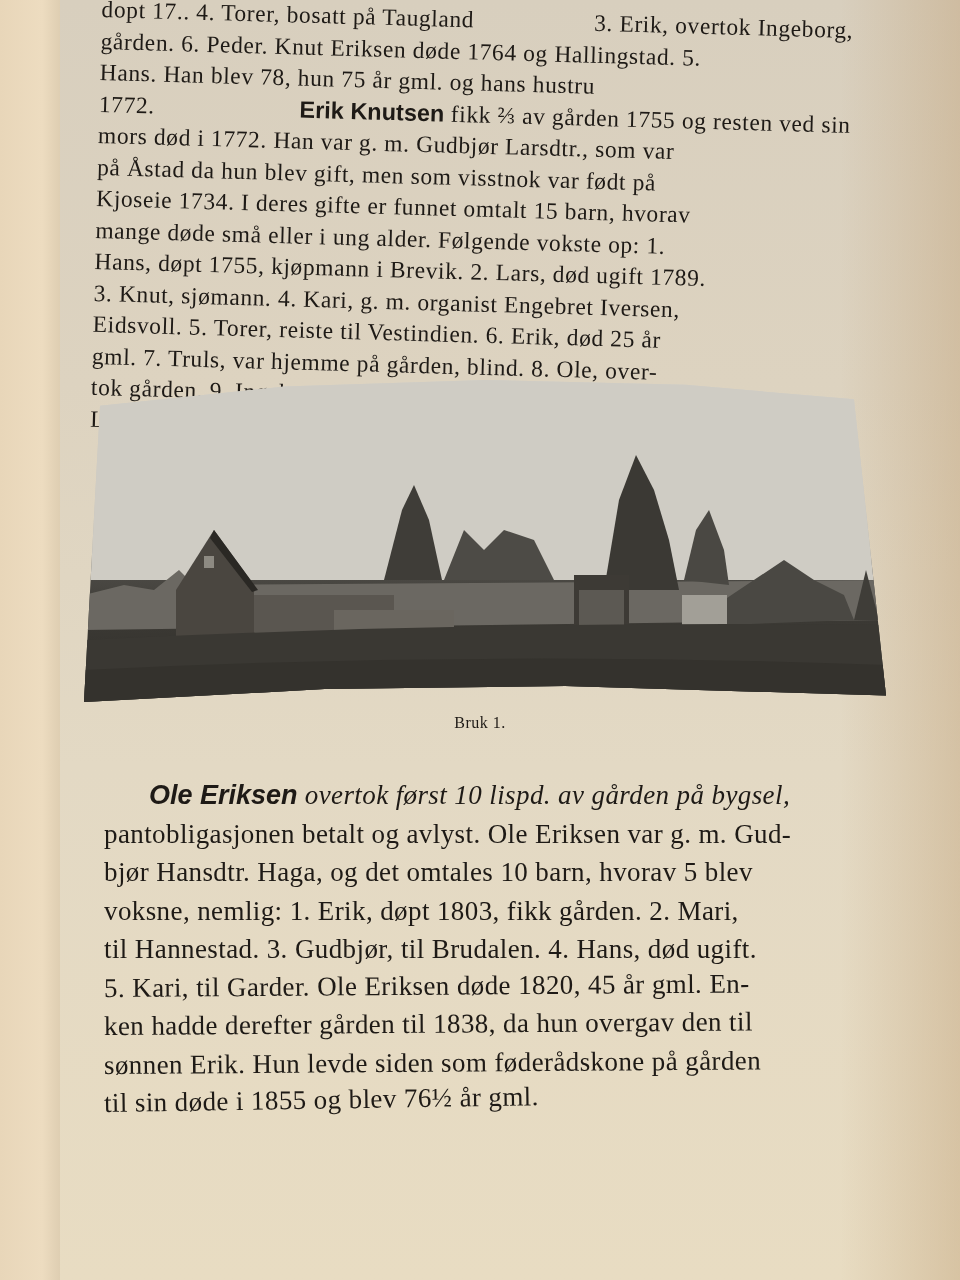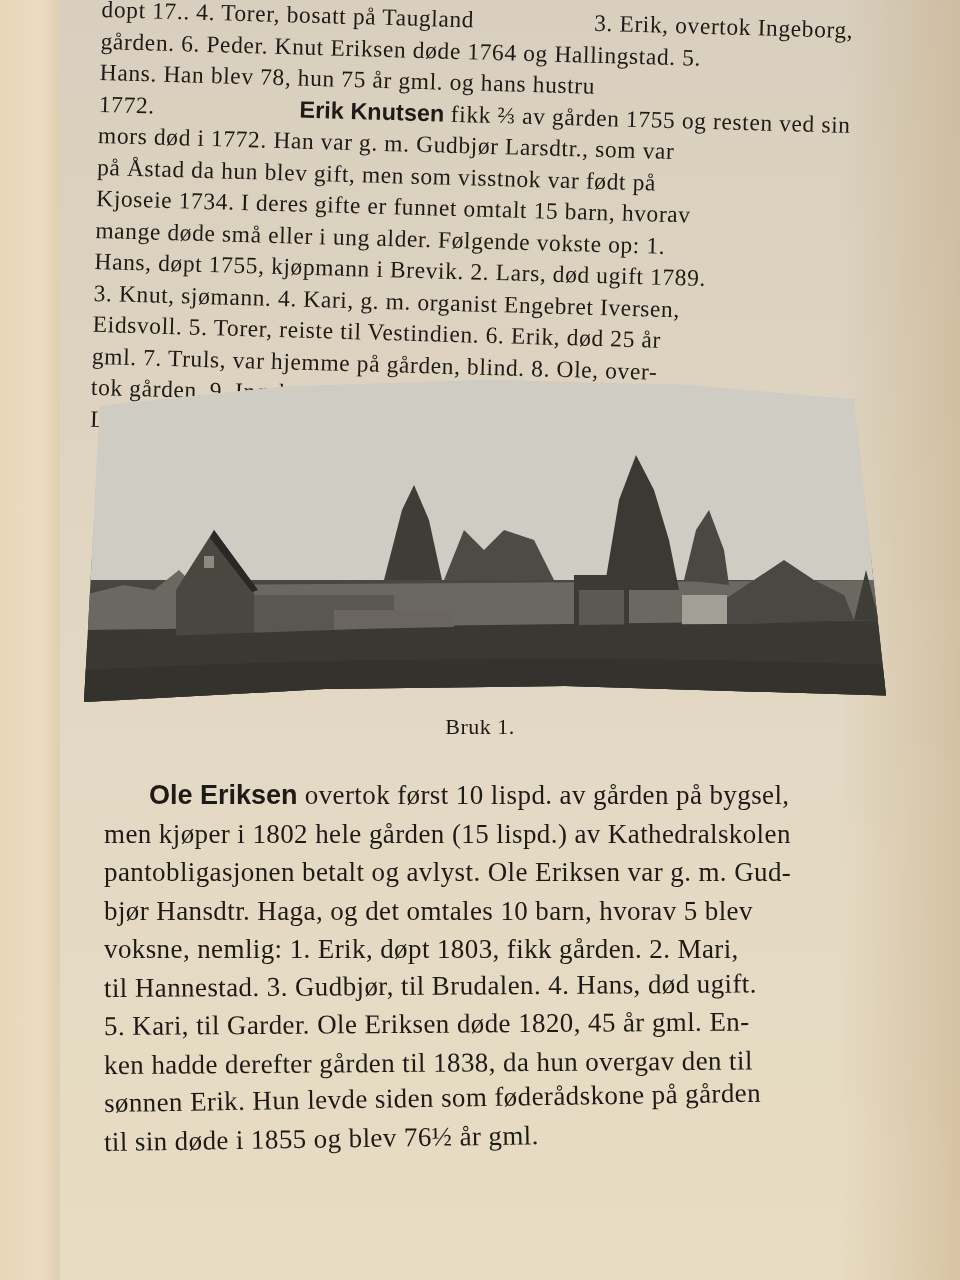--- a/index.html
+++ b/index.html
@@ -23,35 +23,35 @@
     background: linear-gradient(90deg, rgba(190,160,120,0) 0%, rgba(195,165,125,0.45) 100%);
     pointer-events:none;
   }
   .block-top {
     position:absolute; left:102px; top:-6px; width:752px;
     transform: rotate(1.6deg); transform-origin: 0 0;
     font-size:23.5px; line-height:31.5px; letter-spacing:0.6px;
   }
   .line { white-space:nowrap; display:flex; justify-content:space-between; }
   .line.last { justify-content:flex-start; gap:14px; }
-  .indent { padding-left:45px; }
+  .indent { padding-left:45px;font-style:italic; }
   b.name { font-family:"Liberation Sans","DejaVu Sans",sans-serif; font-weight:bold; letter-spacing:0; }
   .photo-wrap {
     position:absolute; left:84px; top:380px; width:802px; height:322px;
   }
   .photo {
     position:absolute; inset:0;
     clip-path: polygon(2% 8%, 25% 2%, 50% 0%, 75% 1.5%, 96% 6%, 100% 98%, 60% 95%, 30% 96%, 0% 100%);
     background: linear-gradient(180deg, #d3d0c8 0%, #c8c5bd 40%, #b6b2a9 52%, #4c4a45 60%, #3b3934 75%, #2e2c28 100%);
     overflow:hidden;
   }
   .photo svg { position:absolute; inset:0; width:100%; height:100%; }
   .caption {
     position:absolute; left:0; width:960px; top:714px; text-align:center;
-    font-size:22px; letter-spacing:0.5px;
+    font-size:16px; letter-spacing:0.5px;
   }
   .block-bottom {
     position:absolute; left:104px; top:776px; width:830px;
     font-size:27px; line-height:38.5px; letter-spacing:0.4px;
   }
   .block-bottom .line:nth-child(n+6){ transform: rotate(-0.4deg); transform-origin: 0 50%; }
   .block-bottom .line:nth-child(n+9){ transform: rotate(-0.9deg); }
 </style>
 </head>
 <body>
@@ -116,21 +116,20 @@
     </svg>
   </div>
 </div>
 
 <div class="caption">Bruk 1.</div>
 
 <div class="block-bottom">
   <div class="line indent">
     <span><b class="name">Ole Eriksen</b> <span>overtok først 10 lispd. av gården på bygsel,</span></span>
   </div>
-  <div class="line">men kjøper i 1802 hele gården (15 lispd.) av Kathedralskolen</div>
   <div class="line">pantobligasjonen betalt og avlyst.  Ole Eriksen var g. m. Gud-</div>
   <div class="line">bjør Hansdtr. Haga, og det omtales 10 barn, hvorav 5 blev</div>
   <div class="line">voksne, nemlig:  1.  Erik, døpt 1803, fikk gården.  2. Mari,</div>
   <div class="line">til Hannestad.  3. Gudbjør, til Brudalen.  4. Hans, død ugift.</div>
   <div class="line">5. Kari, til Garder.  Ole Eriksen døde 1820, 45 år gml.  En-</div>
   <div class="line">ken hadde derefter gården til 1838, da hun overgav den til</div>
   <div class="line">sønnen Erik.  Hun levde siden som føderådskone på gården</div>
   <div class="line last">til sin døde i 1855 og blev 76½ år gml.</div>
 </div>
 

